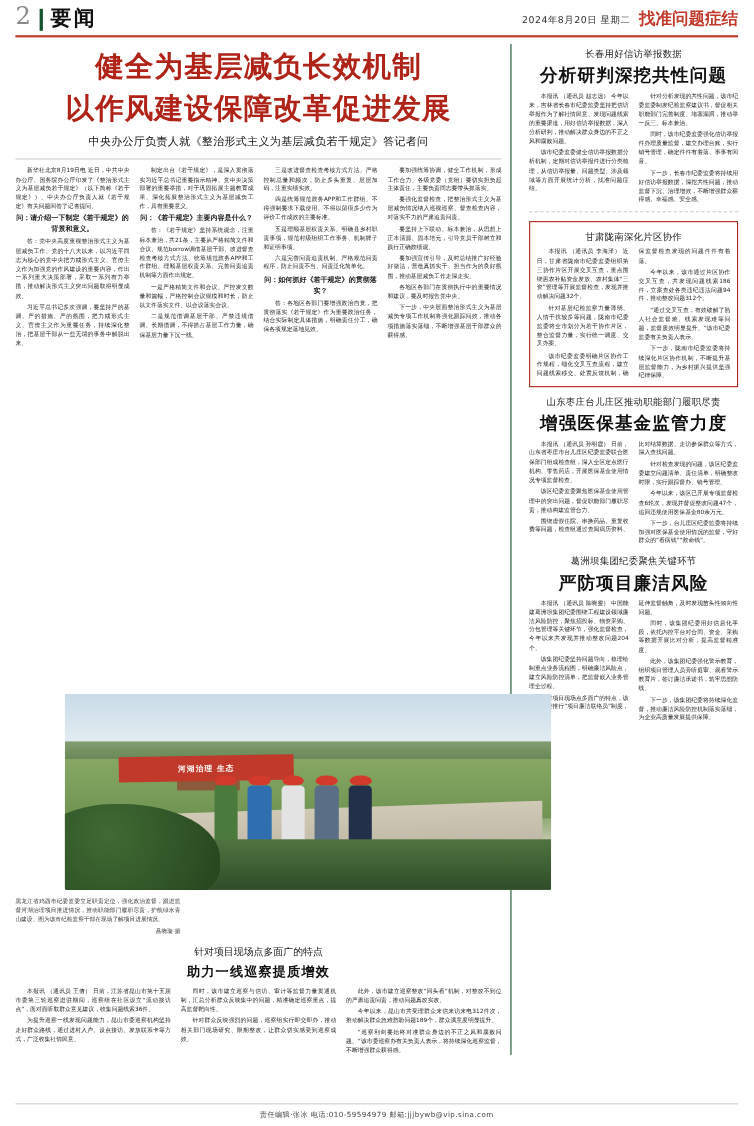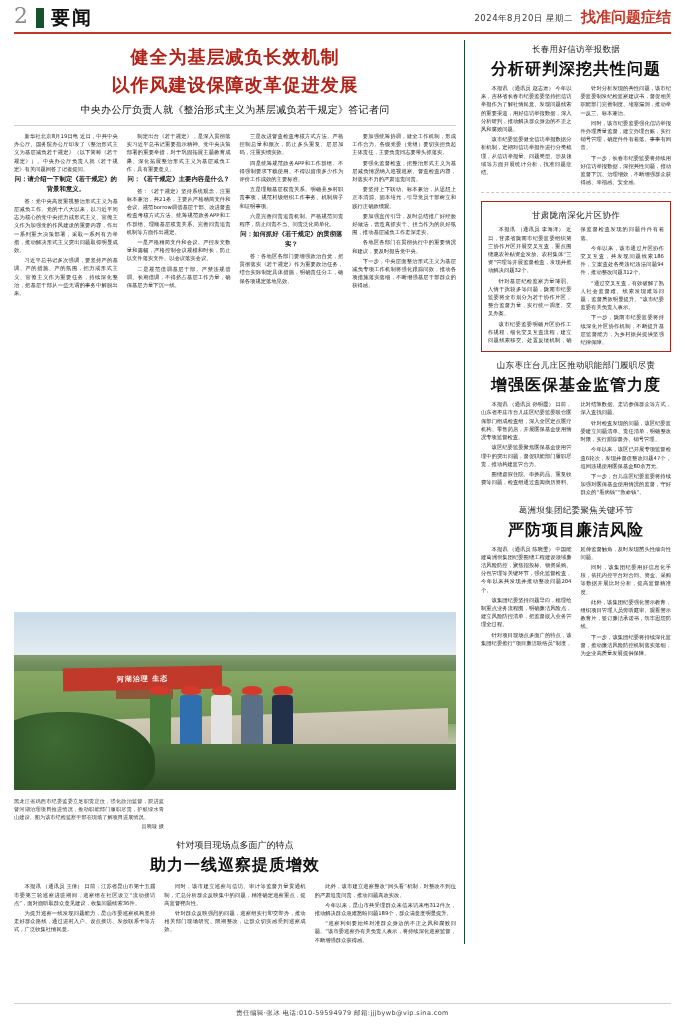--- a/index.html
+++ b/index.html
@@ -19,21 +19,21 @@
     border-bottom:2px solid #c0392b;
     padding:6px 0 4px 0;
     height:34px;box-sizing:border-box;
   }
   .page-num{
     font-family:"DejaVu Serif","Liberation Serif",serif;
     font-size:22px;color:#8a8a8a;line-height:1;padding-bottom:1px;
   }
   .section-name{
     font-size:19px;font-weight:bold;letter-spacing:2px;
-    border-left:8px solid #14532d;padding-left:7px;line-height:1;
+    border-left:3px solid #14532d;padding-left:7px;line-height:1;
     padding-bottom:1px;
   }
   .masthead-spacer{flex:1;}
   .issue-date{
     font-size:8.5px;color:#333;letter-spacing:.5px;padding-bottom:3px;
   }
   .paper-logo{
     font-size:15px;font-weight:bold;color:#c0392b;letter-spacing:0px;
     padding-bottom:1px;
     font-family:"DejaVu Serif","Liberation Serif",serif;
@@ -41,21 +41,21 @@
 
   
   .content{display:flex;gap:0;margin-top:6px;}
   .col-left{width:450px;flex:0 0 450px;padding-right:8px;box-sizing:border-box;}
   .col-right{width:207px;flex:0 0 207px;border-left:1px solid #14532d;padding-left:16px;box-sizing:border-box;}
 
   
   .lead-head{
     font-family:"DejaVu Serif","Liberation Serif",serif;
     font-weight:bold;color:#b02318;
-    font-size:18px;line-height:1.22;letter-spacing:1px;
+    font-size:26px;line-height:1.22;letter-spacing:1px;
     text-align:center;margin:6px 0 0 0;
   }
   .lead-sub{
     text-align:center;font-size:10px;margin-top:7px;color:#111;letter-spacing:.3px;
   }
   .rule-thin{height:1px;background:#cfcfcf;margin:8px 0 6px 0;}
 
   
   .cols-4{
     column-count:4;column-gap:9px;column-rule:0;
@@ -92,20 +92,21 @@
   }
   .boxed .r-head{font-size:15px;}
   .dotline{height:0;border-top:1px dashed #c9c9c9;margin:6px 0;}
 
   
   .photo-wrap{margin-top:10px;position:relative;}
   .photo{
     width:100%;height:178px;border-radius:1px;position:relative;overflow:hidden;
     background:
       linear-gradient(180deg,#cfe0ea 0%,#dfe9ee 26%,#cbd8c8 27%,#9fb583 46%,#8aa76e 62%,#d8d3c4 80%,#cfcabc 100%);
+    margin-left: 45px;
   }
   .photo .sky{position:absolute;inset:0 0 73% 0;background:linear-gradient(180deg,#c9dbe8,#e6eef2);}
   .photo .treeline{position:absolute;left:0;right:0;top:24%;height:10%;background:linear-gradient(180deg,#6f8f5a,#597a46);opacity:.85;}
   .photo .field{position:absolute;left:0;right:0;top:33%;height:30%;background:linear-gradient(180deg,#87a864,#6f9352);}
   .photo .path{position:absolute;left:6%;right:2%;top:58%;height:30%;background:linear-gradient(180deg,#cfc9b6,#b9b2a0);transform:skewY(-2deg);}
   .photo .foreground{position:absolute;left:0;right:0;bottom:0;height:26%;background:linear-gradient(180deg,#4f7440,#2f4d28);}
   .photo .leafL{position:absolute;left:-6%;bottom:-8%;width:38%;height:52%;background:radial-gradient(circle at 40% 30%,#3f6a33,#24431d);border-radius:45% 55% 40% 60%;}
   .photo .banner{
     position:absolute;left:11%;top:31%;width:36%;height:13%;
     background:#c0392b;color:#fff;font-size:7px;font-weight:bold;
@@ -119,21 +120,21 @@
   .fig .body{width:78%;height:62%;border-radius:4px 4px 2px 2px;}
   .fig .legs{width:56%;height:24%;background:#2b3340;}
   .photo-caption{
     font-size:5.2px;line-height:1.5;color:#333;text-align:justify;margin-top:4px;
   }
   .photo-credit{font-size:5.2px;color:#333;text-align:right;margin-top:2px;}
 
   .left-sub-kicker{text-align:center;font-size:9px;margin:9px 0 3px;color:#222;}
   .left-sub-head{
     font-family:"DejaVu Serif","Liberation Serif",serif;
-    font-weight:bold;font-size:16px;text-align:center;letter-spacing:1px;margin-bottom:6px;color:#111;
+    font-weight:bold;font-size:12px;text-align:center;letter-spacing:1px;margin-bottom:6px;color:#111;
   }
 
   .footer{
     position:absolute;left:0;right:0;bottom:6px;
     text-align:center;font-size:6.5px;color:#444;letter-spacing:.4px;
   }
   .footer-rule{position:absolute;left:14px;right:14px;bottom:20px;height:1px;background:#d0d0d0;}
 </style>
 </head>
 <body>

